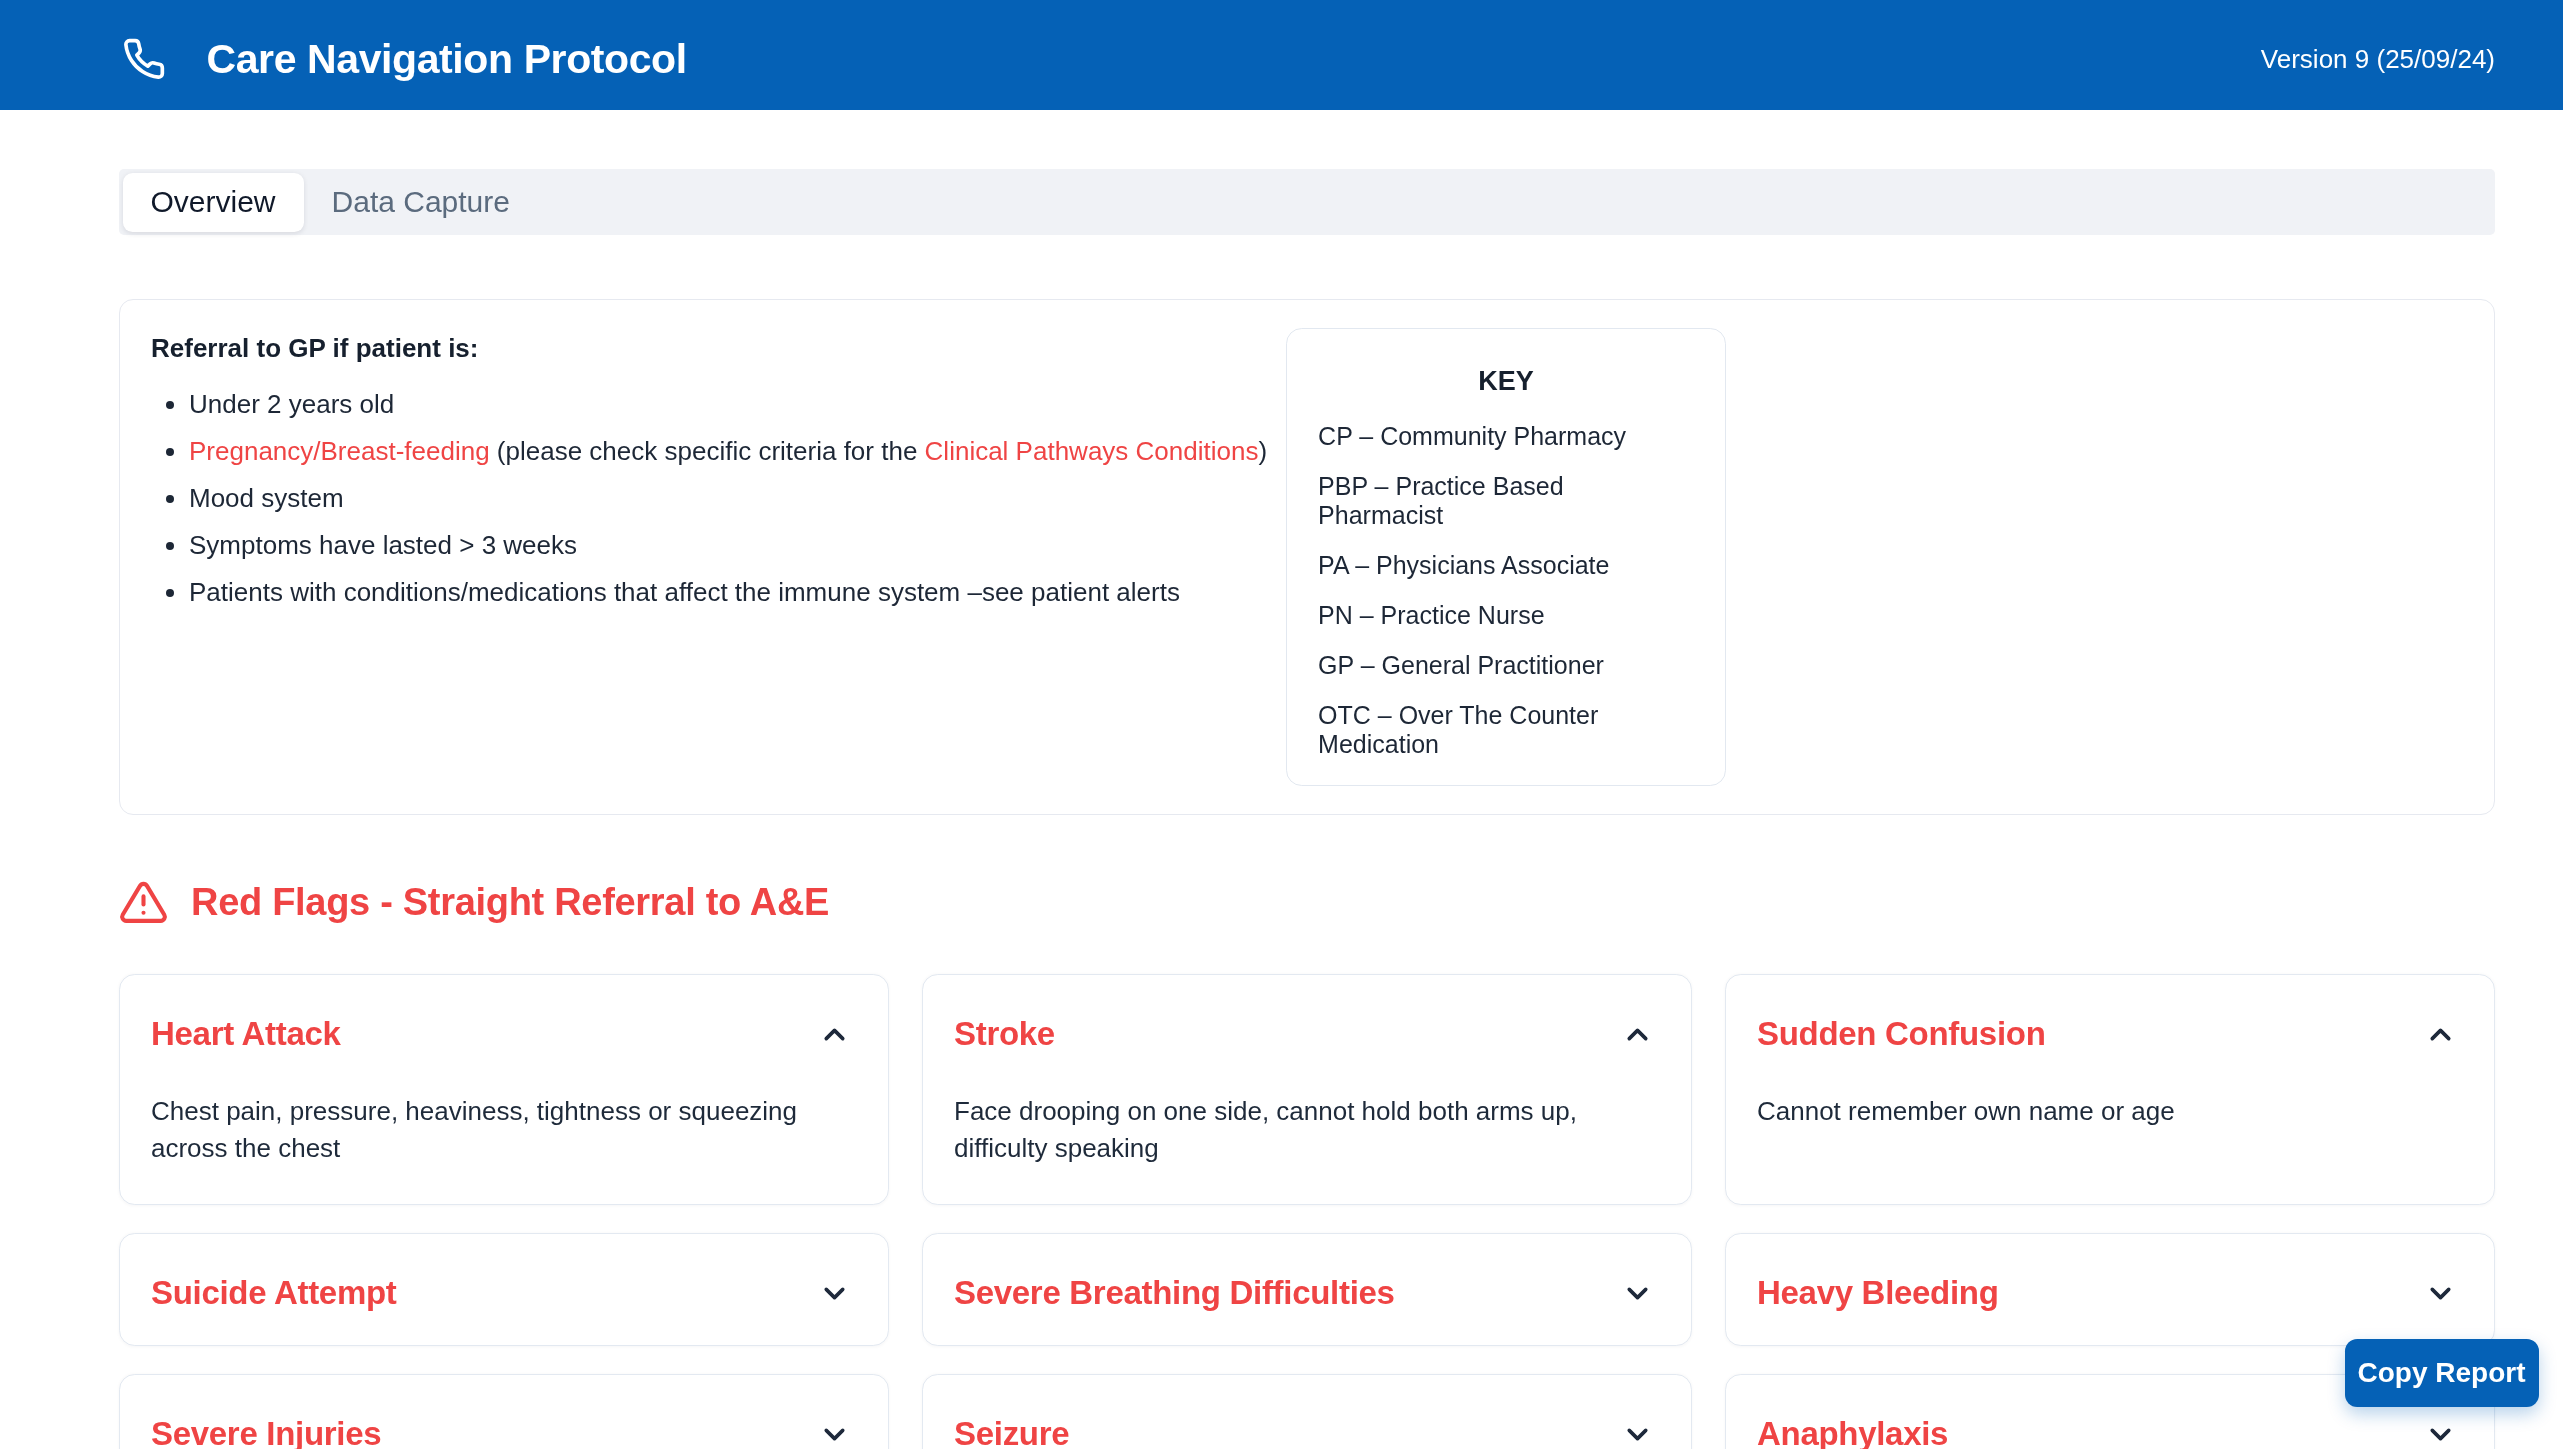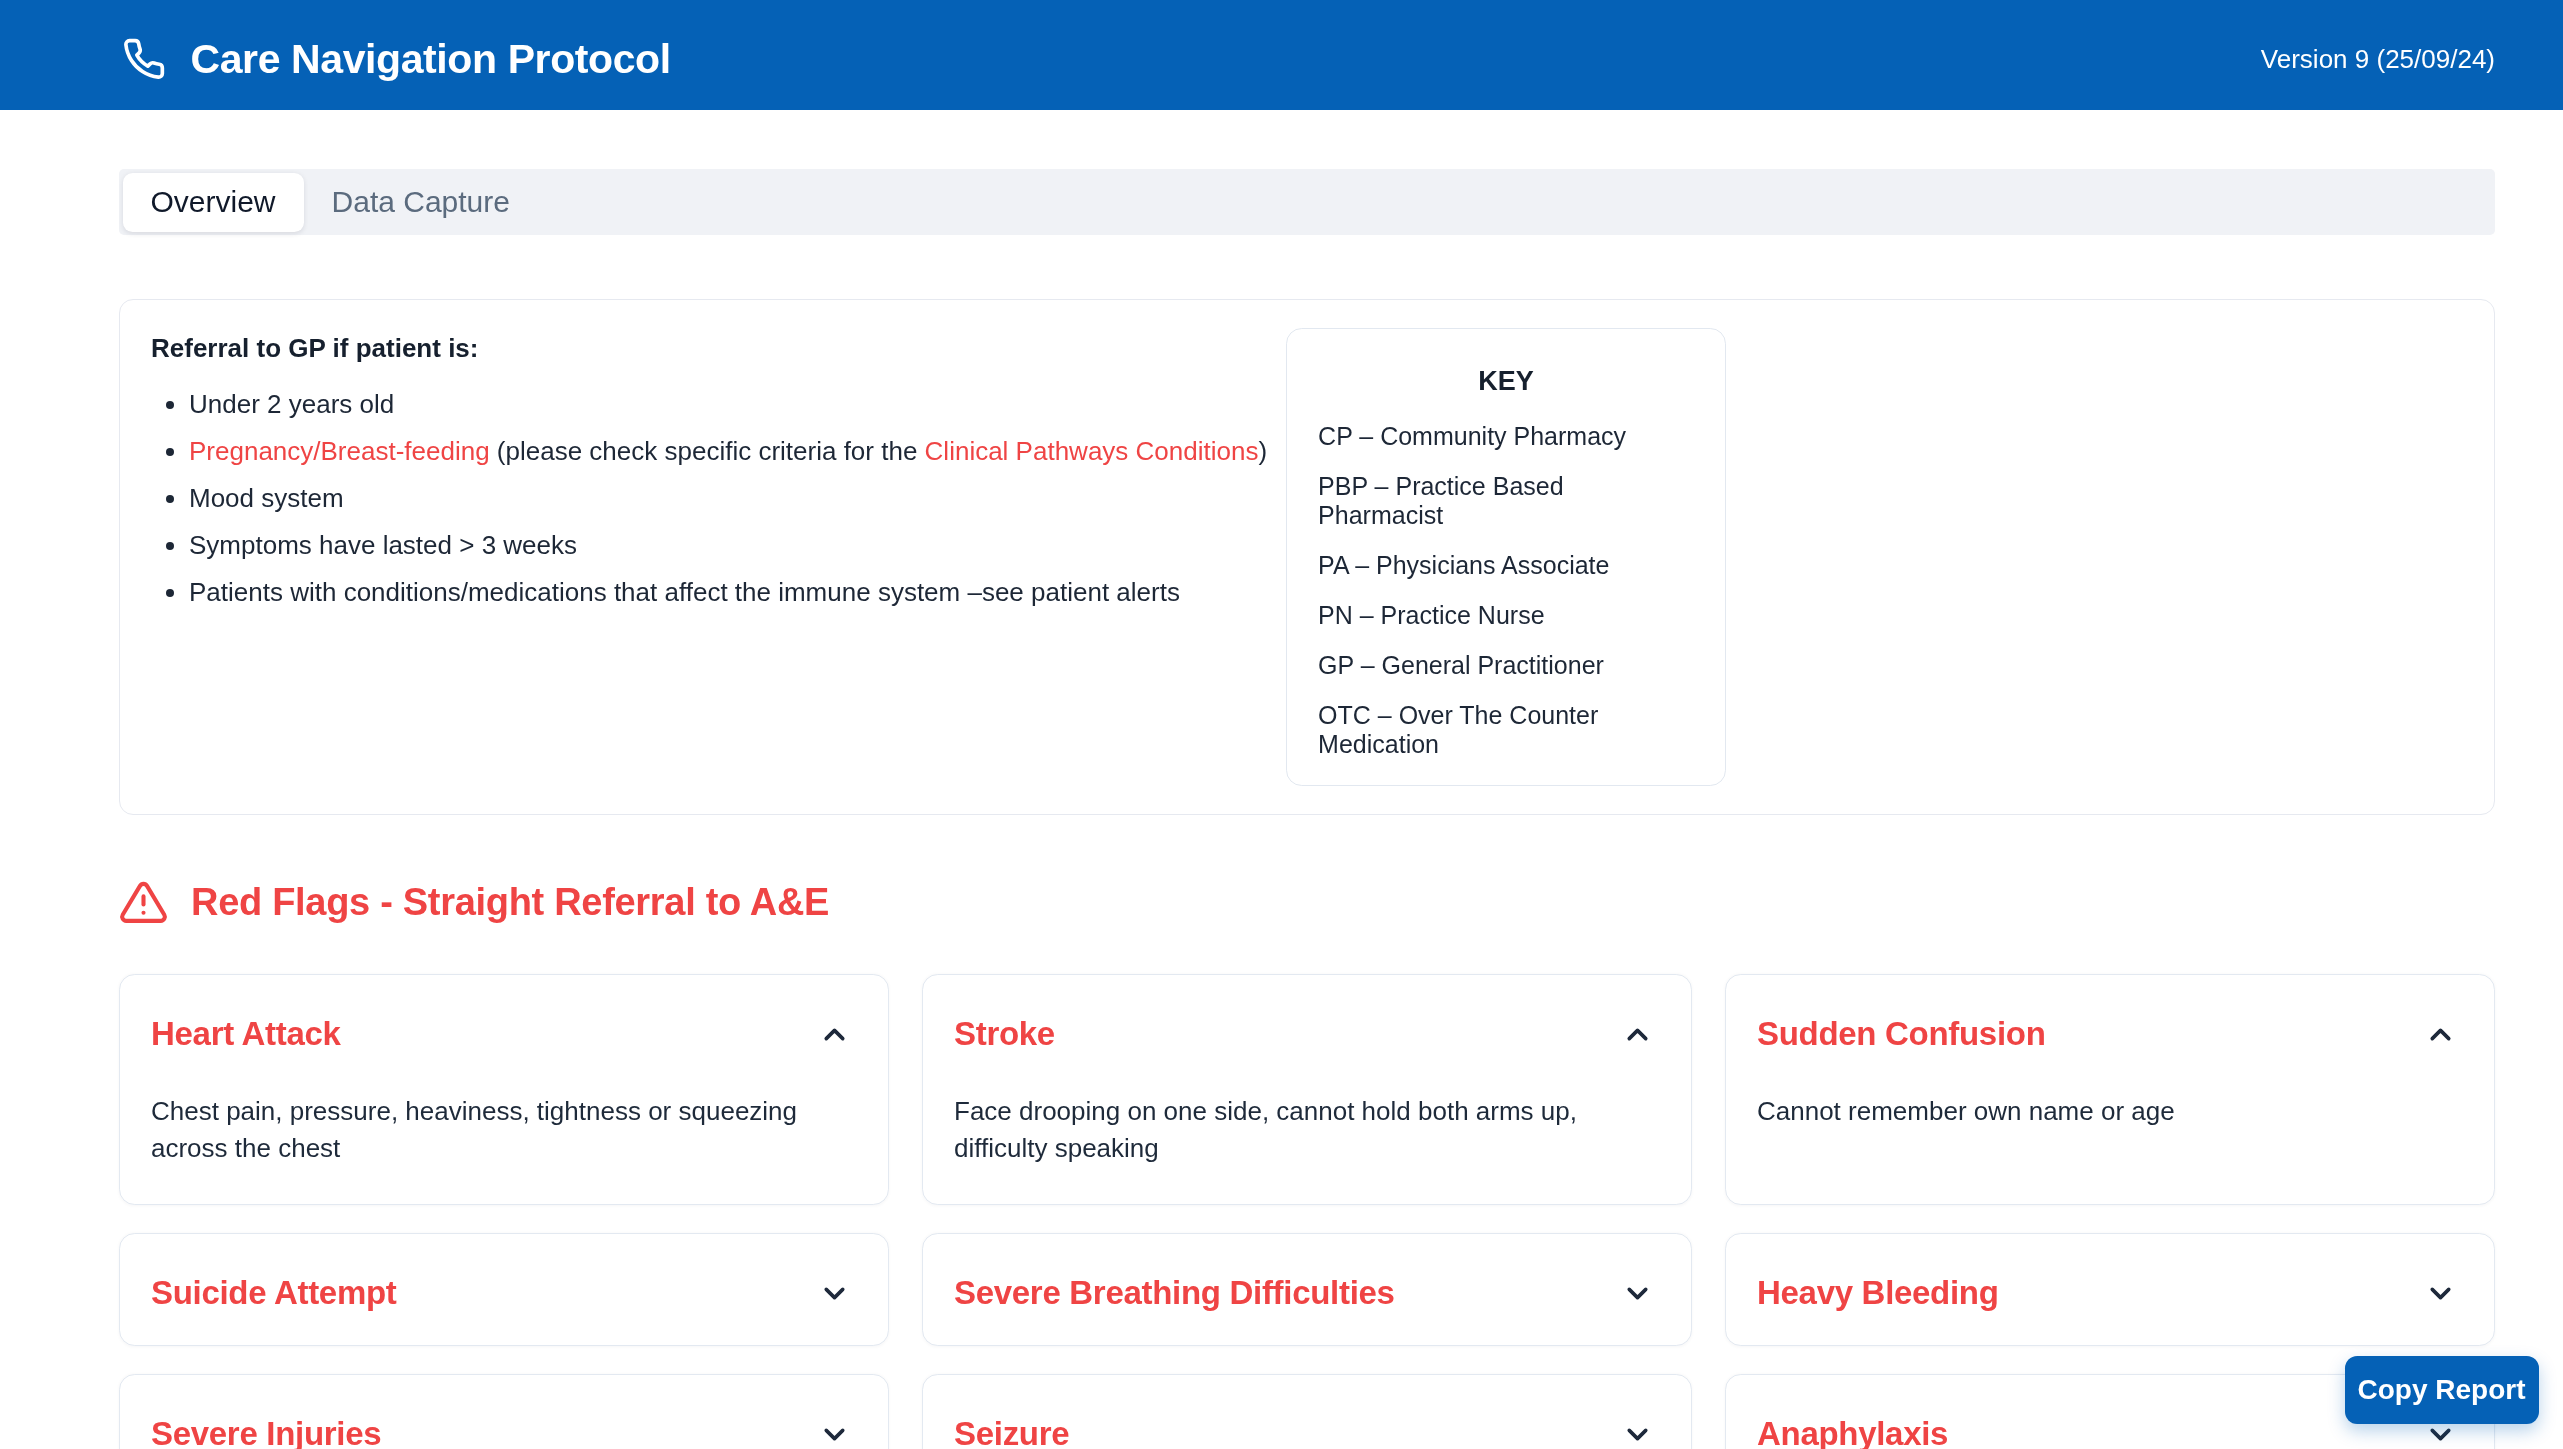--- a/index.html
+++ b/index.html
@@ -10,20 +10,21 @@
     font-family: "Liberation Sans", sans-serif;
     color: #1a2433;
     -webkit-font-smoothing: antialiased;
   }
 
   
   .app-header {
     height: 110px; background: #0561b6;
     display: flex; align-items: center;
     padding: 8px 68px 0 122px;
+    gap: 16px;
   }
   .phone-icon svg { width: 44px; height: 44px; display: block; }
   .header-title {
     margin: 0 0 0 24.5px; color: #ffffff;
     font-size: 41px; font-weight: bold; letter-spacing: -0.4px;
   }
   .header-version { margin-left: auto; color: #ffffff; font-size: 26px; }
 
   
   .content { padding: 59px 68px 0 119px; }
@@ -98,21 +99,21 @@
   .card.expanded .chevron svg { transform: rotate(180deg); }
   .card-body {
     display: none;
     padding: 7px 52px 37px 31px;
     font-size: 26px; line-height: 37px; color: #1e2a3a;
   }
   .card.expanded .card-body { display: block; }
 
   
   .copy-report-btn {
-    position: fixed; right: 24.5px; bottom: 25px;
+    position: fixed; right: 24.5px; bottom: 42px;
     width: 194px; height: 68px;
     background: #0561b6; color: #ffffff;
     font-family: "Liberation Sans", sans-serif;
     font-size: 28px; font-weight: bold;
     border: none; border-radius: 12.2px; cursor: pointer;
     box-shadow: 0 7px 17.5px rgba(5,97,182,0.28);
   }
 </style>
 </head>
 <body>

